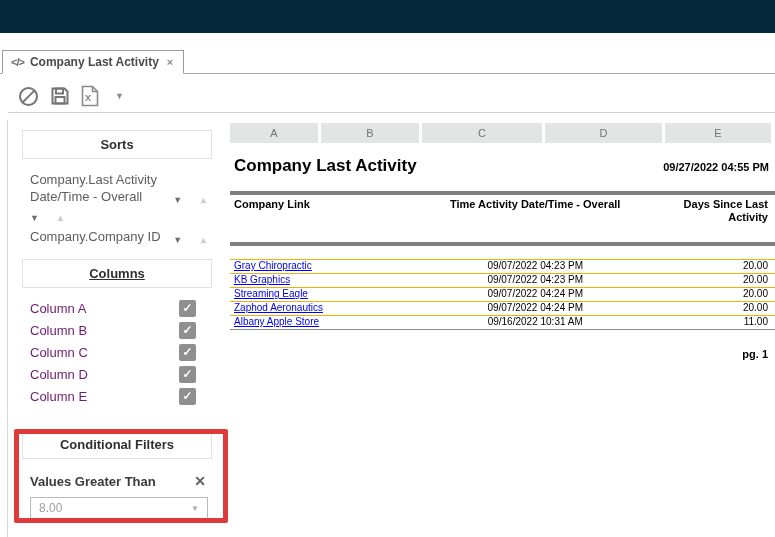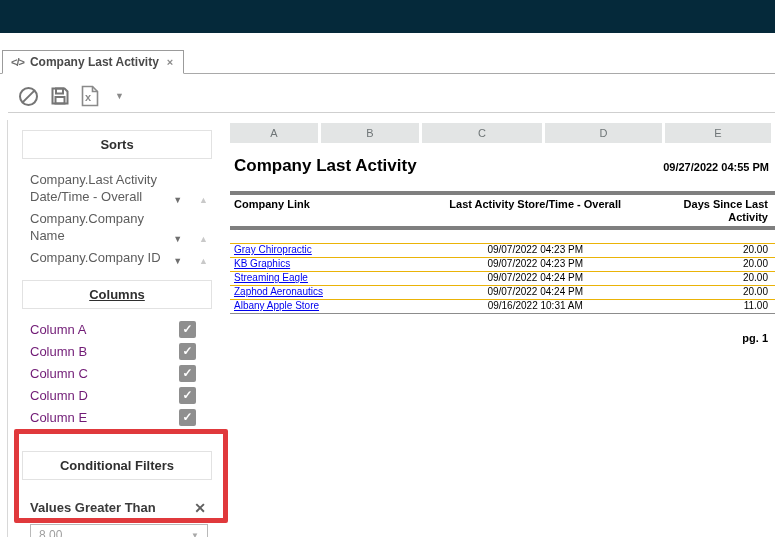--- a/index.html
+++ b/index.html
@@ -38,21 +38,21 @@
   .caret-up { font-size: 9px; color: #c9c9c9; cursor: pointer; }
 
   .columns-header { margin-top: 14px; text-decoration: underline; }
   .col-list { margin-top: 9px; padding-left: 8px; }
   .col-item { display: flex; align-items: center; justify-content: space-between; height: 22px; padding-right: 16px; }
   .col-label { font-size: 13px; color: #701a75; }
   .checkbox { width: 17px; height: 17px; background: #8f8f8f; border-radius: 2px; color: #fff;
               font-size: 12px; font-weight: bold; display: flex; align-items: center; justify-content: center; cursor: pointer; }
 
   .filters-header { margin-top: 23px; }
-  .filter-row { display: flex; justify-content: space-between; margin-top: 20px; padding: 0 6px 0 8px; }
+  .filter-row { display: flex; align-items: center; justify-content: space-between; margin-top: 14px; padding: 0 6px 0 8px; }
   .filter-label { font-size: 13px; font-weight: bold; color: #3a3a3a; }
   .filter-close { font-size: 14px; font-weight: bold; color: #5f5f5f; cursor: pointer; }
   .filter-select { margin: 8px 0 0 8px; width: 178px; height: 22px; border: 1px solid #b9b9b9;
                    display: flex; align-items: center; justify-content: space-between; padding: 4px 8px; cursor: pointer; }
   .filter-value { font-size: 12px; color: #9e9e9e; }
   .select-caret { font-size: 8px; color: #a9a9a9; }
 
   
   .highlight { position: absolute; left: 14px; top: 429px; width: 214px; height: 94px;
                border: 5px solid #e0393c; border-radius: 2px; pointer-events: none; z-index: 5; }
@@ -63,21 +63,21 @@
   .sheet-cell { height: 20px; line-height: 20px; background: #e3e5e5; text-align: center;
                 font-size: 11px; color: #6f7577; cursor: pointer; }
   .sc-a { width: 88px; } .sc-b { width: 98px; } .sc-c { width: 120px; } .sc-d { width: 117px; } .sc-e { width: 106px; }
 
   .title-row { display: flex; justify-content: space-between; align-items: baseline; margin-top: 13px; padding: 0 6px 0 4px; }
   .rpt-title { font-size: 17px; font-weight: bold; color: #000; }
   .rpt-time { font-size: 11px; font-weight: bold; color: #000; }
 
   .thick-bar { height: 4px; background: #7f7f7f; }
   .bar1 { margin-top: 15px; }
-  .head-row { display: flex; font-size: 11px; font-weight: bold; color: #000; padding: 3px 0 2px; line-height: 13px; }
+  .head-row { display: flex; font-size: 11px; font-weight: bold; color: #000; padding: 3px 0 18px; line-height: 13px; }
   .c1 { width: 35%; padding-left: 4px; }
   .c2 { width: 42%; text-align: center; }
   .c3 { width: 23%; text-align: right; padding-right: 7px; }
 
   .rows { margin-top: 13px; }
   .data-row { display: flex; font-size: 10px; line-height: 12px; border-top: 1px solid #eab308; padding: 0 0 1px; }
   .data-row:last-child { border-bottom: 1px solid #8c8c8c; }
   .link { color: #0000ee; text-decoration: underline; cursor: pointer; }
   .page-label { text-align: right; font-size: 11px; font-weight: bold; padding-right: 7px; margin-top: 18px; }
 </style>
@@ -126,21 +126,20 @@
     <div class="section-header sorts-header">Sorts</div>
     <div class="sort-list">
       <div class="sort-item">
         <span class="sort-label">Company.Last Activity Date/Time - Overall</span>
         <span class="sort-carets">
           <span class="caret-down">▼</span>
           <span class="caret-up">▲</span>
         </span>
       </div>
       <div class="sort-item">
-        <span class="sort-label">Company.Company Name</span>
         <span class="sort-carets">
           <span class="caret-down">▼</span>
           <span class="caret-up">▲</span>
         </span>
       </div>
       <div class="sort-item">
         <span class="sort-label">Company.Company ID</span>
         <span class="sort-carets">
           <span class="caret-down">▼</span>
           <span class="caret-up">▲</span>
@@ -195,21 +194,21 @@
     </div>
 
     <div class="title-row">
       <span class="rpt-title">Company Last Activity</span>
       <span class="rpt-time">09/27/2022 04:55 PM</span>
     </div>
 
     <div class="thick-bar bar1"></div>
     <div class="head-row">
       <span class="c1">Company Link</span>
-      <span class="c2">Last Activity Store/Time - Overall</span>
+      <span class="c2">Time Activity Date/Time - Overall</span>
       <span class="c3">Days Since Last Activity</span>
     </div>
     <div class="thick-bar"></div>
 
     <div class="rows">
       <div class="data-row">
         <span class="c1"><a class="link">Gray Chiropractic</a></span>
         <span class="c2">09/07/2022 04:23 PM</span>
         <span class="c3">20.00</span>
       </div>

